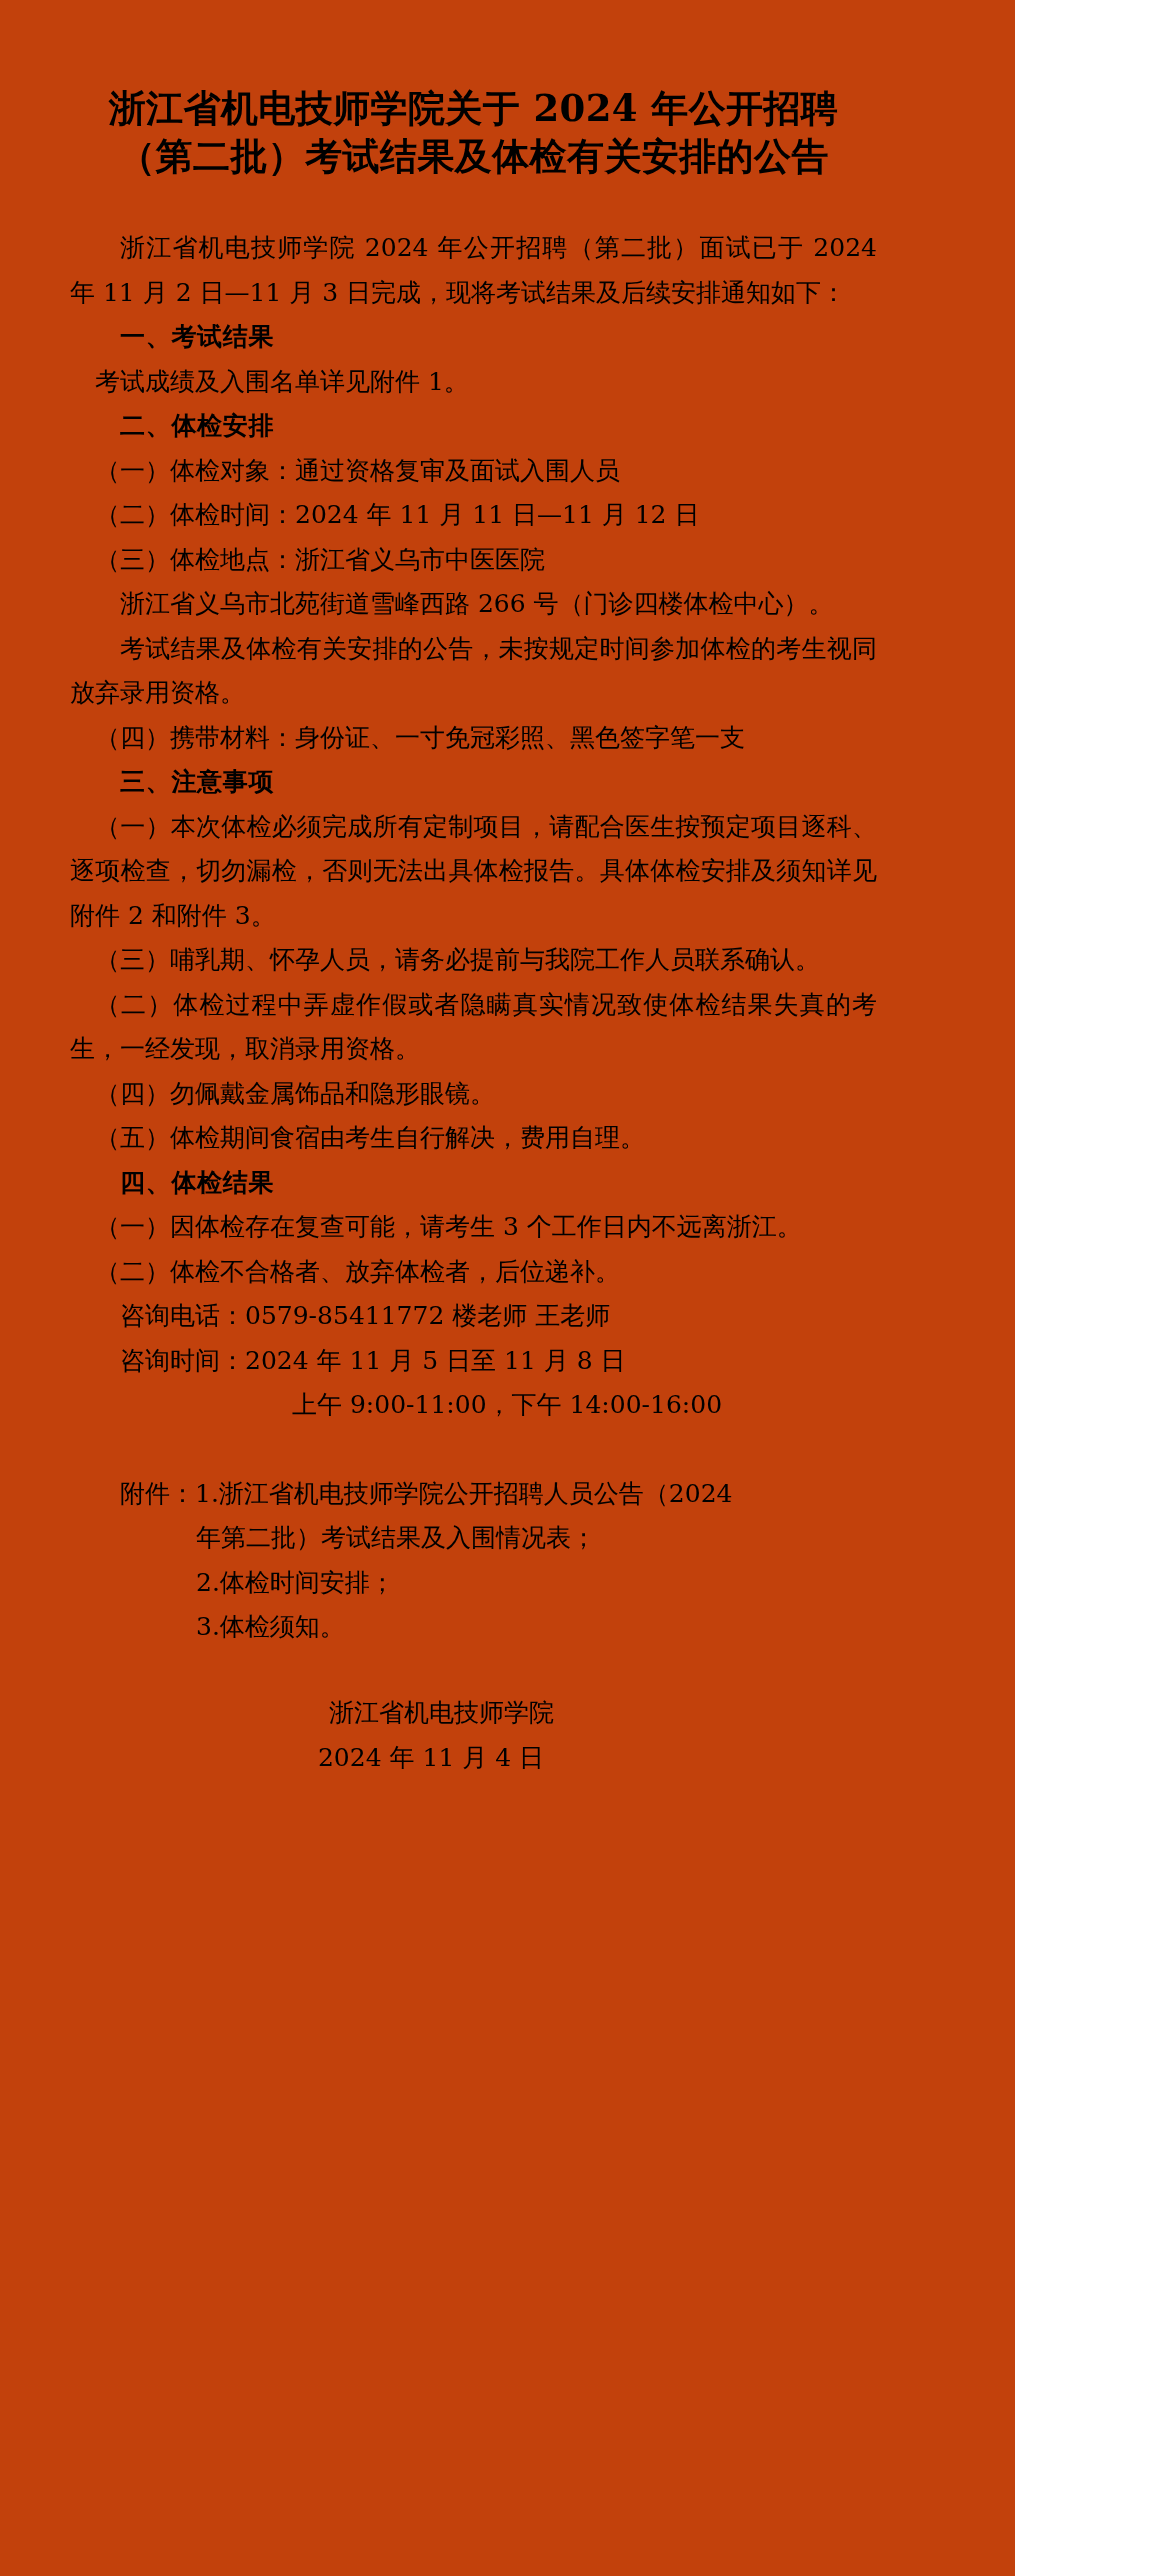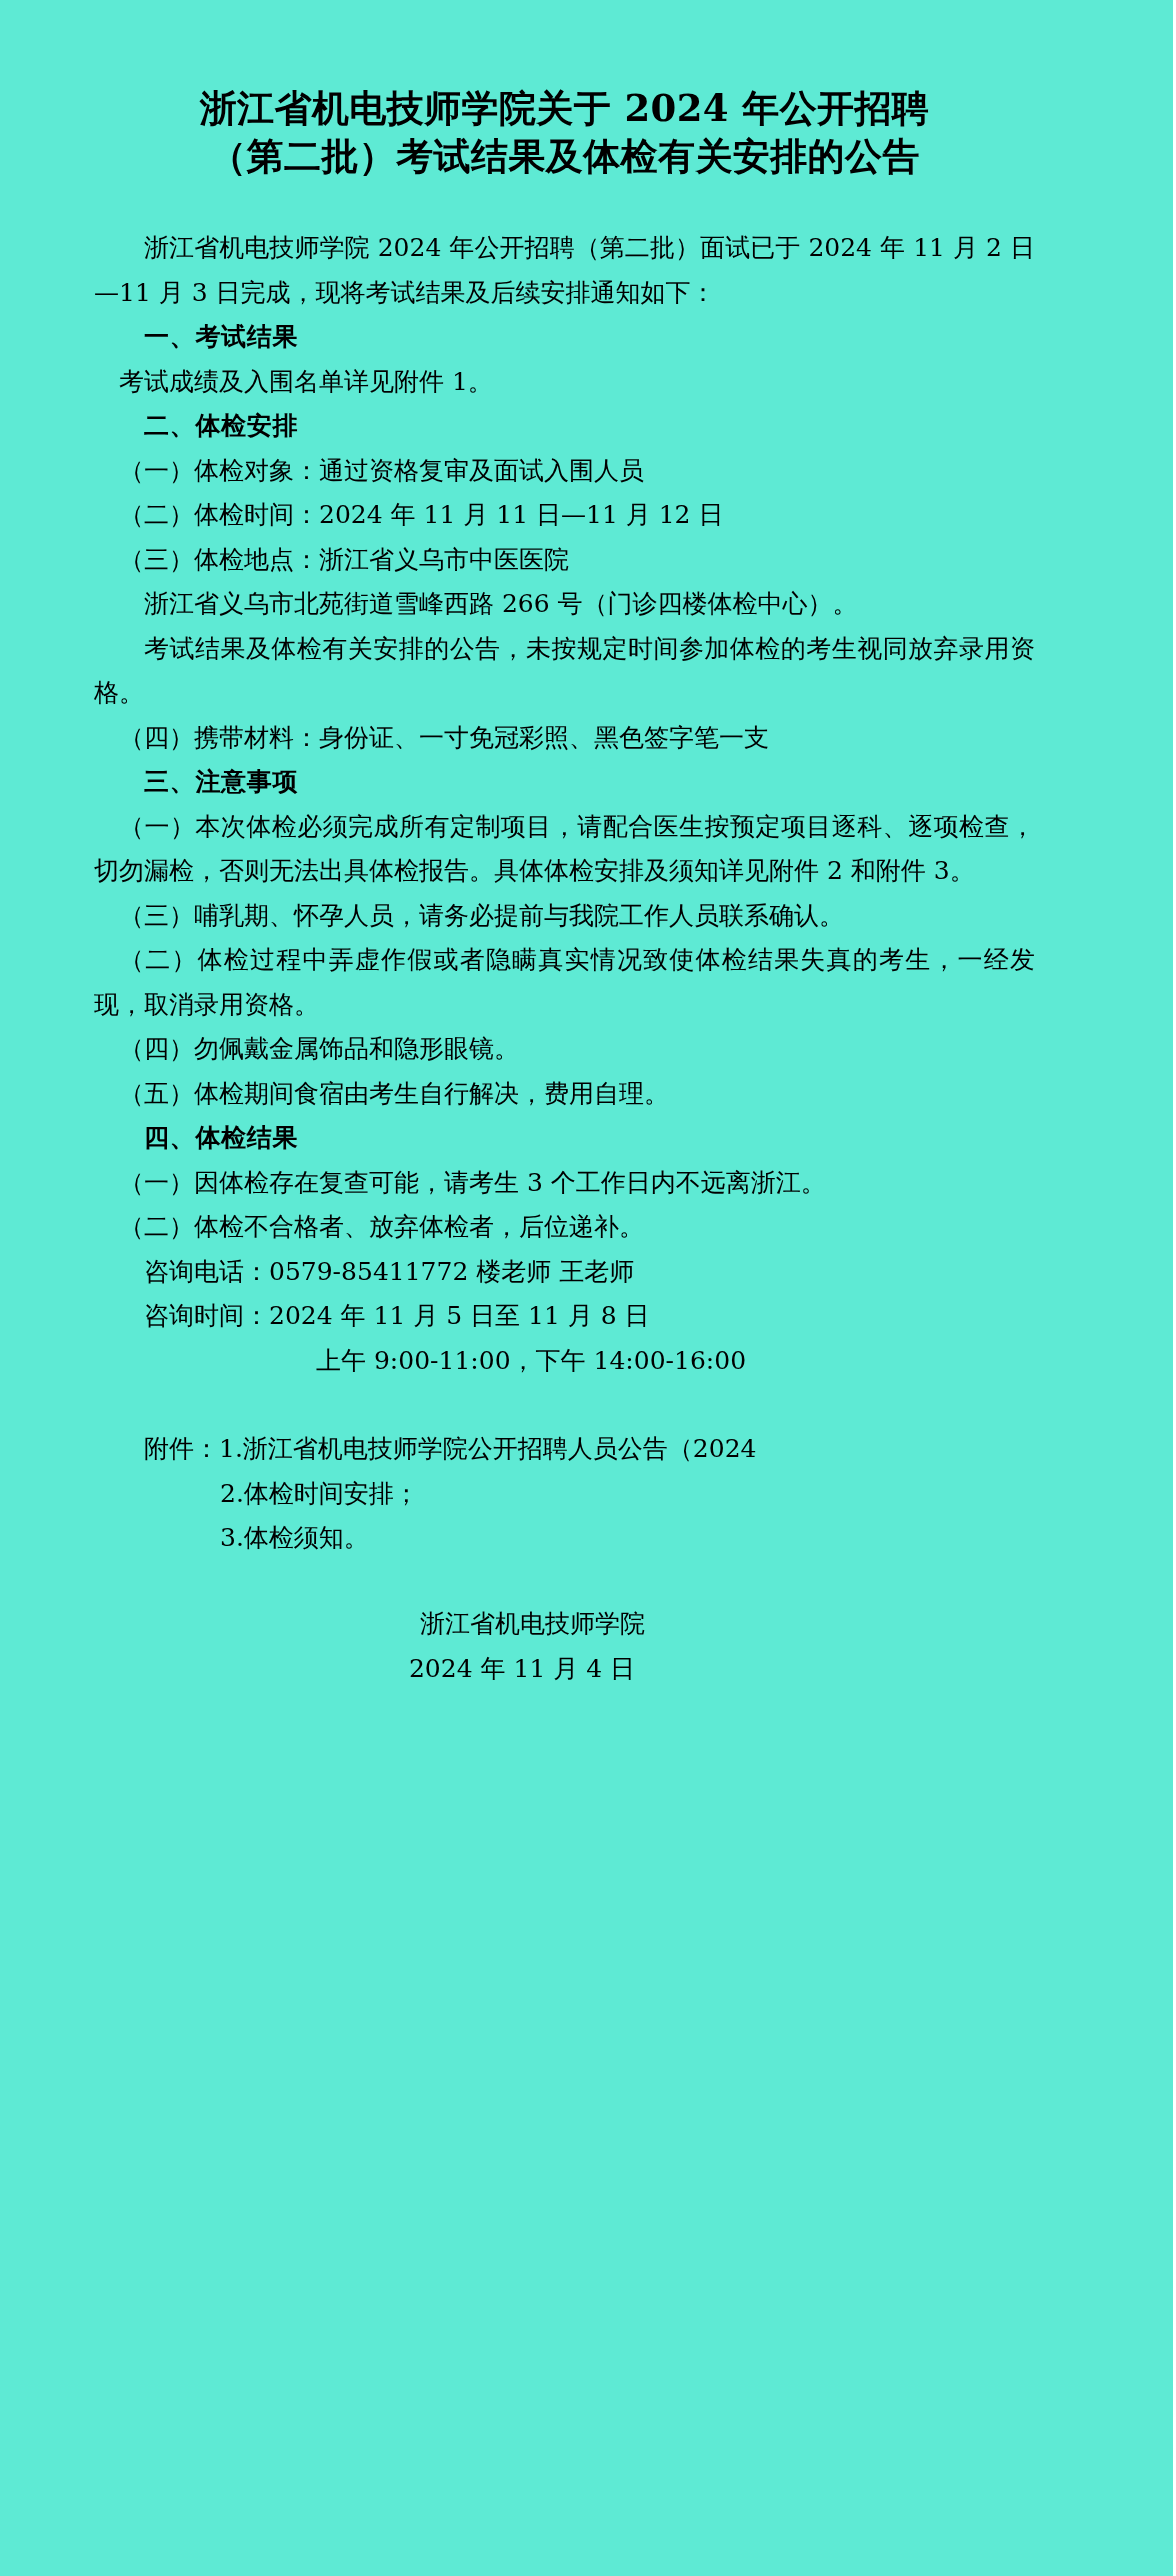--- a/index.html
+++ b/index.html
@@ -7,25 +7,25 @@
     padding: 0;
     background: #ffffff;
   }
   body {
     width: 1177px;
     font-family: "DejaVu Serif", "Liberation Serif", serif;
     color: #000000;
     -webkit-font-smoothing: antialiased;
   }
   .page {
-    width: 1173px;
+    width: 1015px;
     min-height: 2576px;
     box-sizing: border-box;
-    padding: 71px 138px 44px 94px;
-    background: #5eead4;
+    padding: 71px 138px 44px 70px;
+    background: #c2410c;
     position: relative;
   }
   .doc-title {
     text-align: center;
     font-weight: bold;
     font-size: 37px;
     line-height: 1.30;
     letter-spacing: 0.4px;
     margin: 13.3px 0 0 0;
     padding: 0 7.4px;
@@ -129,20 +129,21 @@
     <p class="sub">（一）因体检存在复查可能，请考生 3 个工作日内不远离浙江。</p>
     <p class="sub">（二）体检不合格者、放弃体检者，后位递补。</p>
 
     <p class="contact">咨询电话：0579-85411772    楼老师    王老师</p>
     <p class="contact">咨询时间：2024 年 11 月 5 日至 11 月 8 日</p>
     <p class="hours">上午 9:00-11:00，下午 14:00-16:00</p>
   </div>
 
   <div class="attach-wrap">
     <p class="attach-first">附件：1.浙江省机电技师学院公开招聘人员公告（2024</p>
+    <p class="attach-cont">年第二批）考试结果及入围情况表；</p>
     <p class="attach-item">2.体检时间安排；</p>
     <p class="attach-item">3.体检须知。</p>
   </div>
 
   <div class="signature">
     <div>浙江省机电技师学院</div>
     <div class="sig-date">2024 年 11 月 4 日</div>
   </div>
 
 </div>

